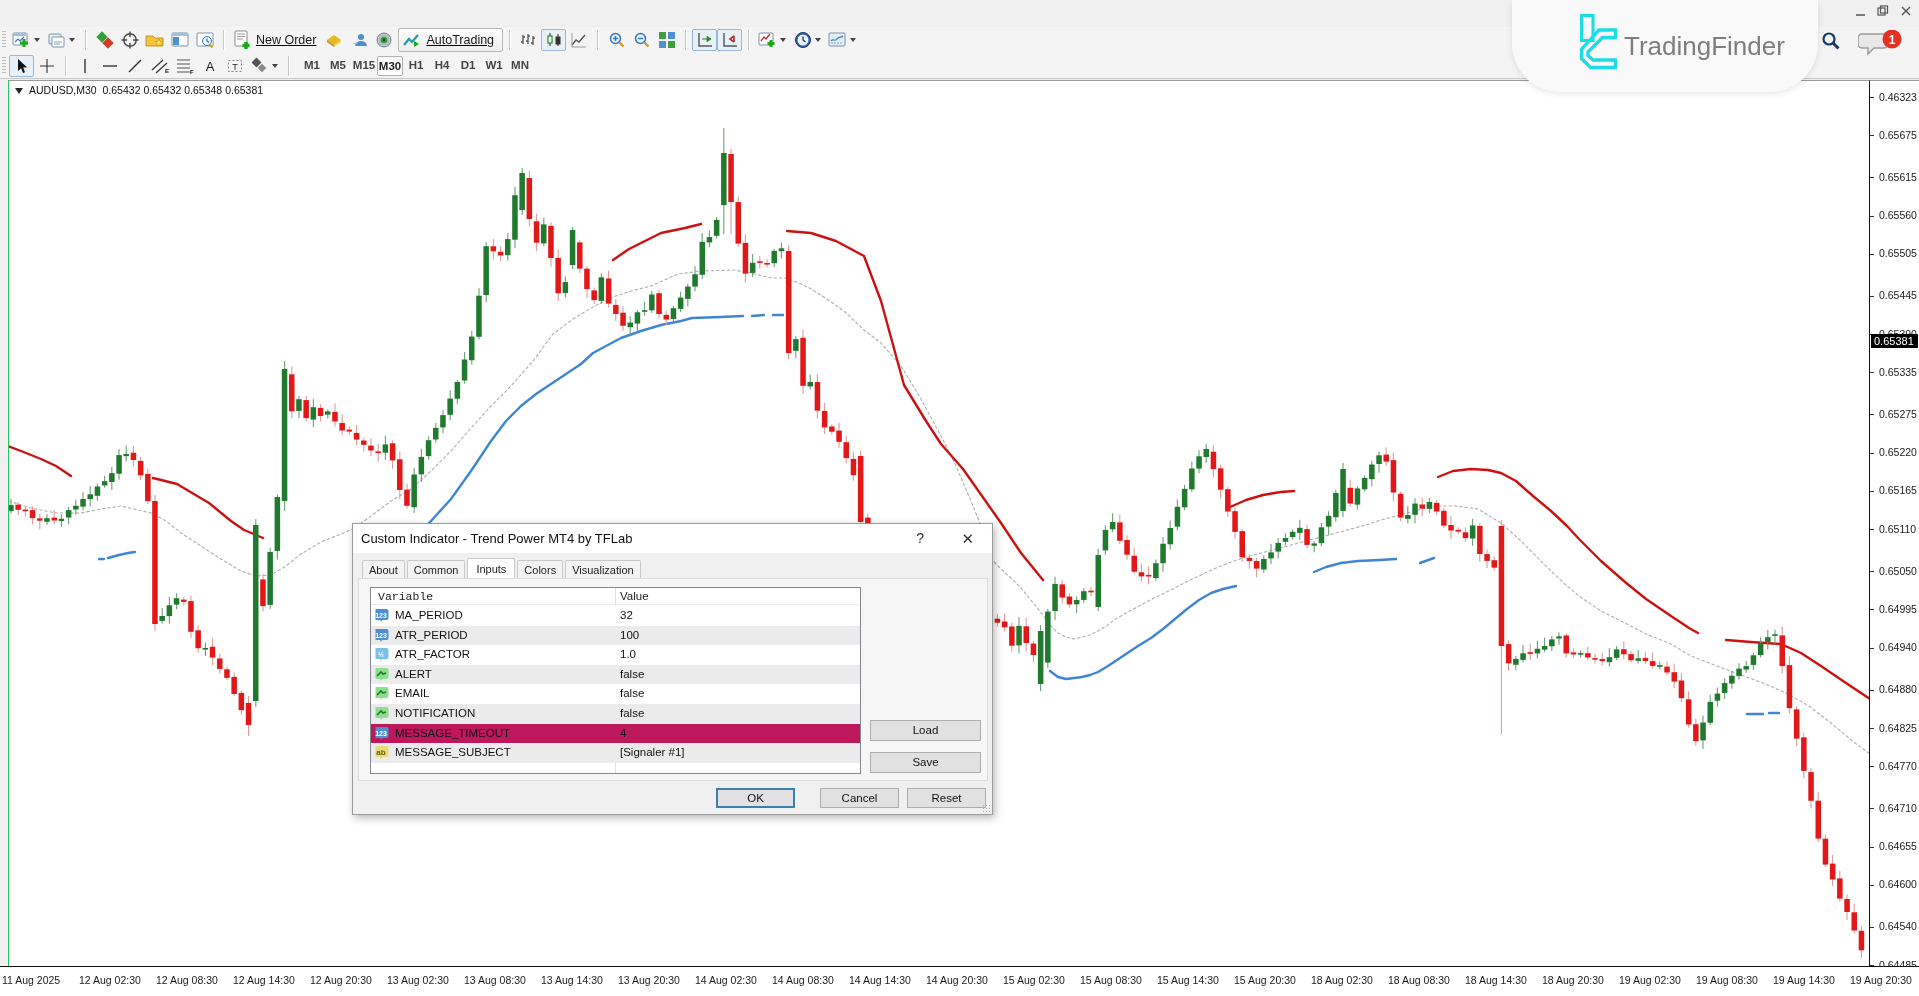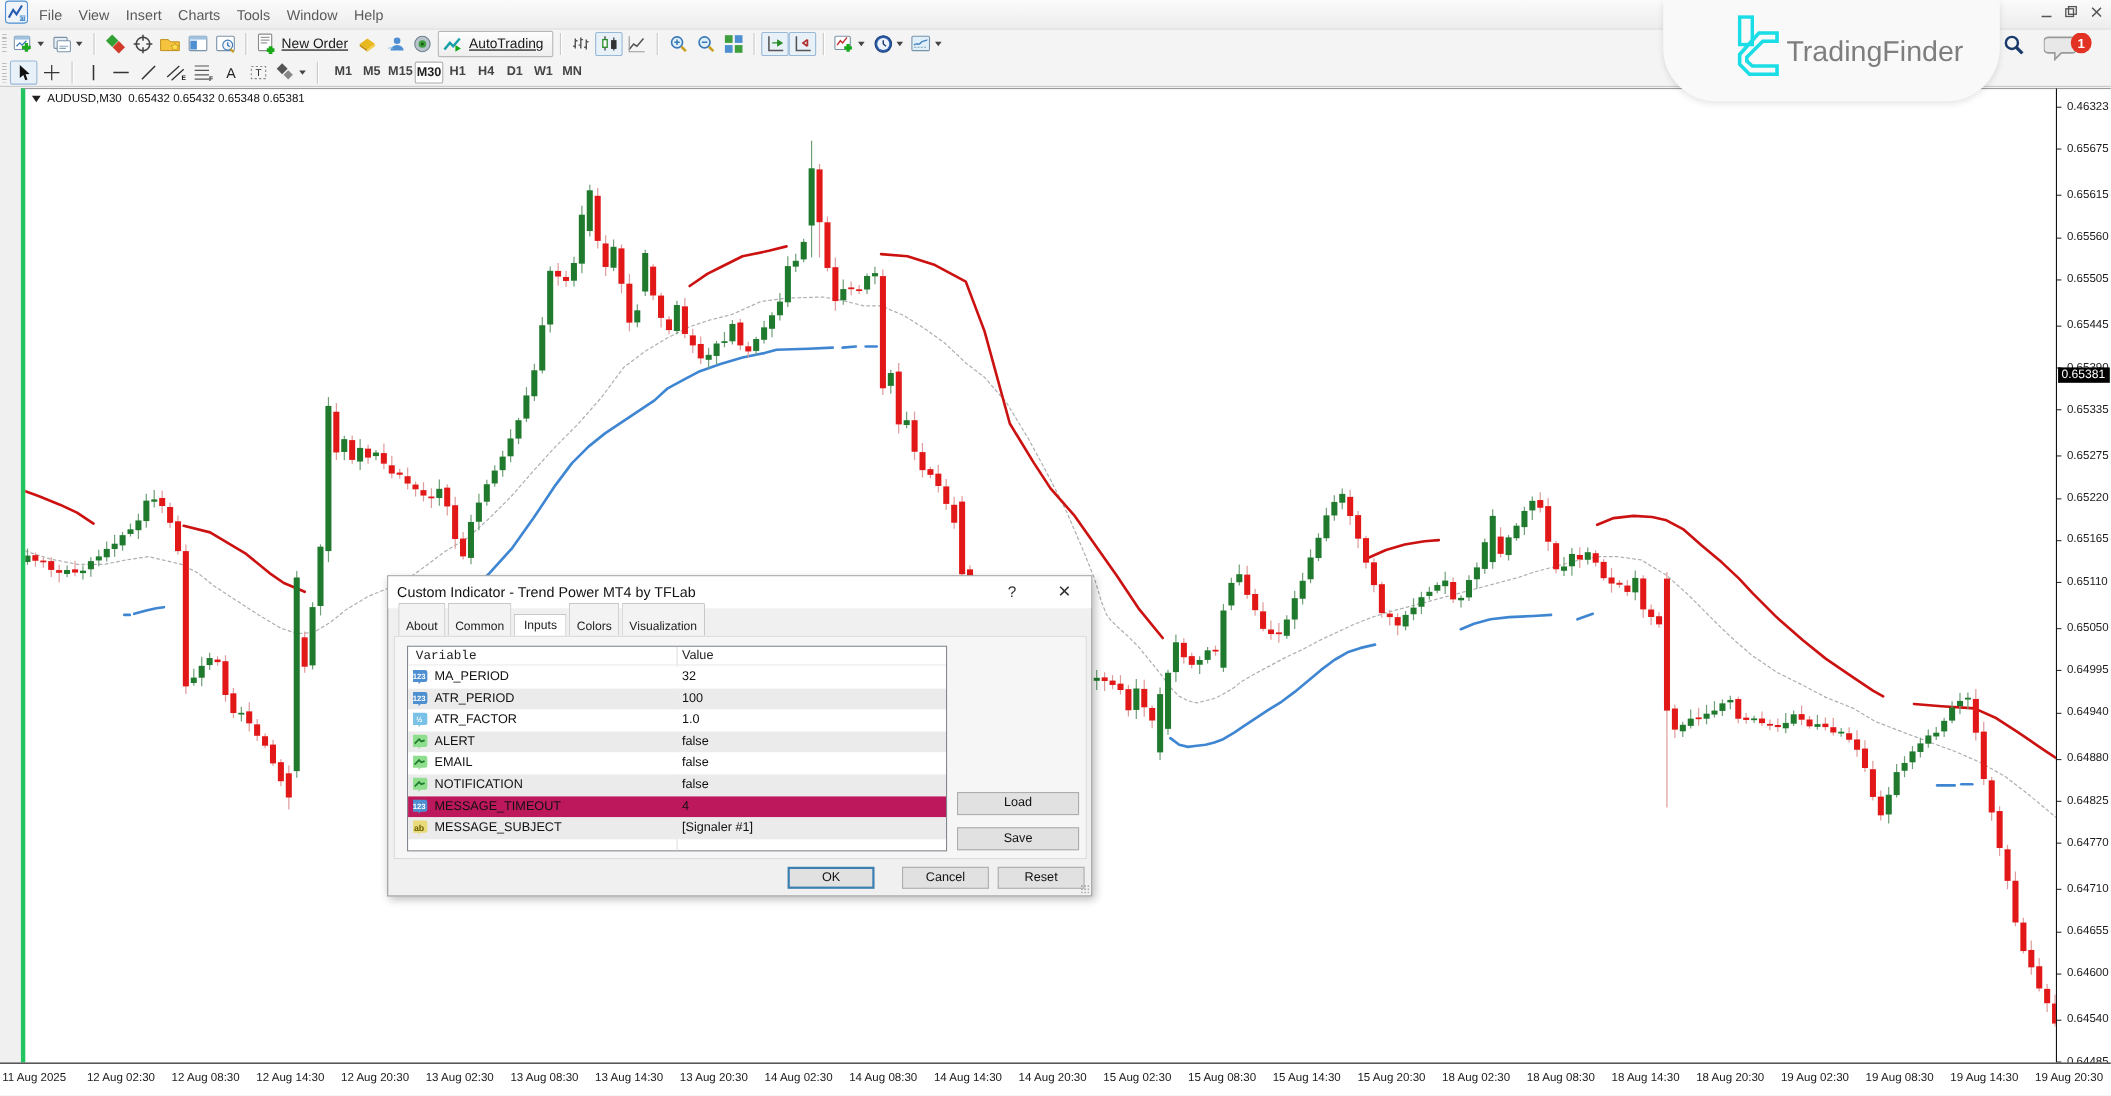--- a/index.html
+++ b/index.html
@@ -17,21 +17,21 @@
 .caret { width:0; height:0; border-left:3.5px solid transparent; border-right:3.5px solid transparent; border-top:4px solid #444; margin:0 4px 0 0; }
 .tsep { width:1px; height:20px; background:#c9c9c9; margin:0 6px; box-shadow:1px 0 0 #fff; }
 .tlabel { font-size:12.5px; color:#1a1a1a; margin:0 5px 0 1px; white-space:nowrap; }
 .atbtn { display:inline-flex; align-items:center; padding:1px 3px; height:24px; border:1px solid #b8b8b8; border-radius:2px; background:linear-gradient(#fdfdfd,#eee); margin-left:2px; }
 .tf { display:inline-block; width:26px; text-align:center; font-size:11.5px; font-weight:bold; color:#444; padding:3px 0; }
 .tfwrap { display:inline-flex; margin-left:4px; }
 .tf.tfsel { background:#fff; border:1px solid #b0b0b0; border-radius:2px; color:#222; }
 
 #winctl { position:absolute; right:5px; top:5px; }
 
-#chartwrap { position:absolute; left:19px; top:80px; width:1861px; height:886px; background:#fff; border-left:4px solid #22c55e; border-top:1px solid #9a9a9a; }
+#chartwrap { position:absolute; left:8px; top:80px; width:1861px; height:886px; background:#fff; border-left:1px solid #22c55e; border-top:1px solid #9a9a9a; }
 #chart { position:absolute; left:0; top:0; }
 #sym { position:absolute; left:6px; top:3px; font-size:10.5px; color:#111; }
 #sym .tri { display:inline-block; width:0; height:0; border-left:4.5px solid transparent; border-right:4.5px solid transparent; border-top:6px solid #222; margin-right:6px; }
 
 #pricescale { position:absolute; left:1869px; top:80px; width:50px; height:886px; background:#fff; border-left:1px solid #111; border-top:1px solid #9a9a9a; }
 .plab { position:absolute; left:9px; font-size:10.5px; color:#1a1a1a; }
 .ptick { position:absolute; left:0; width:4px; height:1px; background:#333; }
 .pbox { position:absolute; left:1px; top:253px; width:47px; height:14px; background:#000; color:#fff; font-size:11px; line-height:14px; padding-left:3px; }
 
 #axis { position:absolute; left:0; top:966px; width:100%; height:30px; background:#fff; border-top:1px solid #111; }
@@ -42,21 +42,21 @@
 #blob .ltext { position:absolute; left:112px; top:31px; font-size:26px; color:#7e7e7e; letter-spacing:0px; }
 
 #srch { position:absolute; left:1820px; top:30px; }
 #bub { position:absolute; left:1858px; top:30px; }
 
 #dlg { position:absolute; left:352px; top:523px; width:641px; height:292px; background:#f0f0f0; border:1px solid #9a9a9a; box-shadow:2px 3px 8px rgba(0,0,0,0.28); }
 #dlgtitle { position:absolute; left:0; top:0; width:100%; height:29px; background:#fff; font-size:13px; color:#111; line-height:29px; padding-left:8px; }
 #dlgq { position:absolute; right:68px; top:0; font-size:14px; color:#333; line-height:29px; }
 #dlgx { position:absolute; right:18px; top:0; font-size:15px; color:#333; line-height:29px; }
 #tabs { position:absolute; left:9px; top:33px; height:21px; display:flex; align-items:flex-end; }
-.tab { font-size:11px; color:#222; padding:15px 6px 2px; background:#f3f3f3; border:1px solid #c8c8c8; border-bottom:none; margin-right:2px; border-radius:2px 2px 0 0; }
+.tab { font-size:11px; color:#222; padding:3px 6px 2px; background:#f3f3f3; border:1px solid #c8c8c8; border-bottom:none; margin-right:2px; border-radius:2px 2px 0 0; }
 .tab.sel { background:#fff; padding:4px 8px 4px; position:relative; top:1px; }
 #tabpage { position:absolute; left:5px; top:54px; width:630px; height:203px; background:#f6f6f6; border:1px solid #dcdcdc; }
 #itable { position:absolute; left:11px; top:8px; width:491px; height:187px; background:#fff; border:1px solid #828790; font-size:11.5px; padding-top:18px; }
 #ithead { position:absolute; left:0; top:0; width:100%; height:17px; border-bottom:1px solid #ececec; }
 #ithead .h1 { position:absolute; left:7px; top:2px; color:#222;font-family:Liberation Mono, monospace; }
 #ithead .h2 { position:absolute; left:249px; top:2px; color:#222; }
 #itdiv { position:absolute; left:244px; top:0; width:1px; height:100%; background:#e0e0e0; }
 .irow { position:relative; height:19.6px; }
 .ric { position:absolute; left:3px; top:2px; }
 .rname { position:absolute; left:24px; top:3px; color:#111; }
@@ -64,35 +64,20 @@
 .dbtn { position:absolute; width:79px; height:20px; background:#e1e1e1; border:1px solid #adadad; font-size:11.5px; color:#111; text-align:center; line-height:18px; }
 #okbtn { left:363px; top:264px; border:2px solid #3c7fb1; background:#e1e1e1; line-height:16px; }
 #cancelbtn { left:467px; top:264px; }
 #resetbtn { left:554px; top:264px; }
 #loadbtn { left:517px; top:196px; width:111px; height:21px; }
 #savebtn { left:517px; top:228px; width:111px; height:21px; }
 #grip2 { position:absolute; right:2px; bottom:2px; width:8px; height:8px; background-image:radial-gradient(#aaa 1px, transparent 1px); background-size:3px 3px; }
 </style></head>
 <body>
 <div id="app">
-  <div id="menubar">
-    <span class="appicon"><svg width="22" height="22" viewBox="0 0 22 22">
-          <rect x="1" y="1" width="20" height="20" rx="3" fill="#eef4fa" stroke="#4d8fd1"></rect>
-          <path d="M4 16 l4-7 3 4 5-8" stroke="#2a5db0" stroke-width="2" fill="none"></path>
-          <path d="M14 14 h5 v5 h-5 z" fill="#4d8fd1"></path>
-          <text x="16.5" y="18.3" font-size="4.5" fill="#fff" text-anchor="middle" font-family="Liberation Sans">MT4</text>
-        </svg></span>
-    <span class="mitem">File</span>
-      <span class="mitem">View</span>
-      <span class="mitem">Insert</span>
-      <span class="mitem">Charts</span>
-      <span class="mitem">Tools</span>
-      <span class="mitem">Window</span>
-      <span class="mitem">Help</span>
-  </div>
   <div id="tb1">
       <span class="grip"></span>
       <span class="tbtn ">
         <svg width="20" height="18" viewBox="0 0 20 18">
           <rect x="1" y="2" width="14" height="12" rx="1" fill="#fff" stroke="#7a92a8"></rect>
           <rect x="1" y="2" width="14" height="3" fill="#9fc2e0"></rect>
           <path d="M3 11 l3-3 2 2 4-4" stroke="#3a78b8" stroke-width="1.2" fill="none"></path>
           <path d="M12 8 v8 M8 12 h8" stroke="#1faa1f" stroke-width="3"></path>
         </svg>
       </span>

